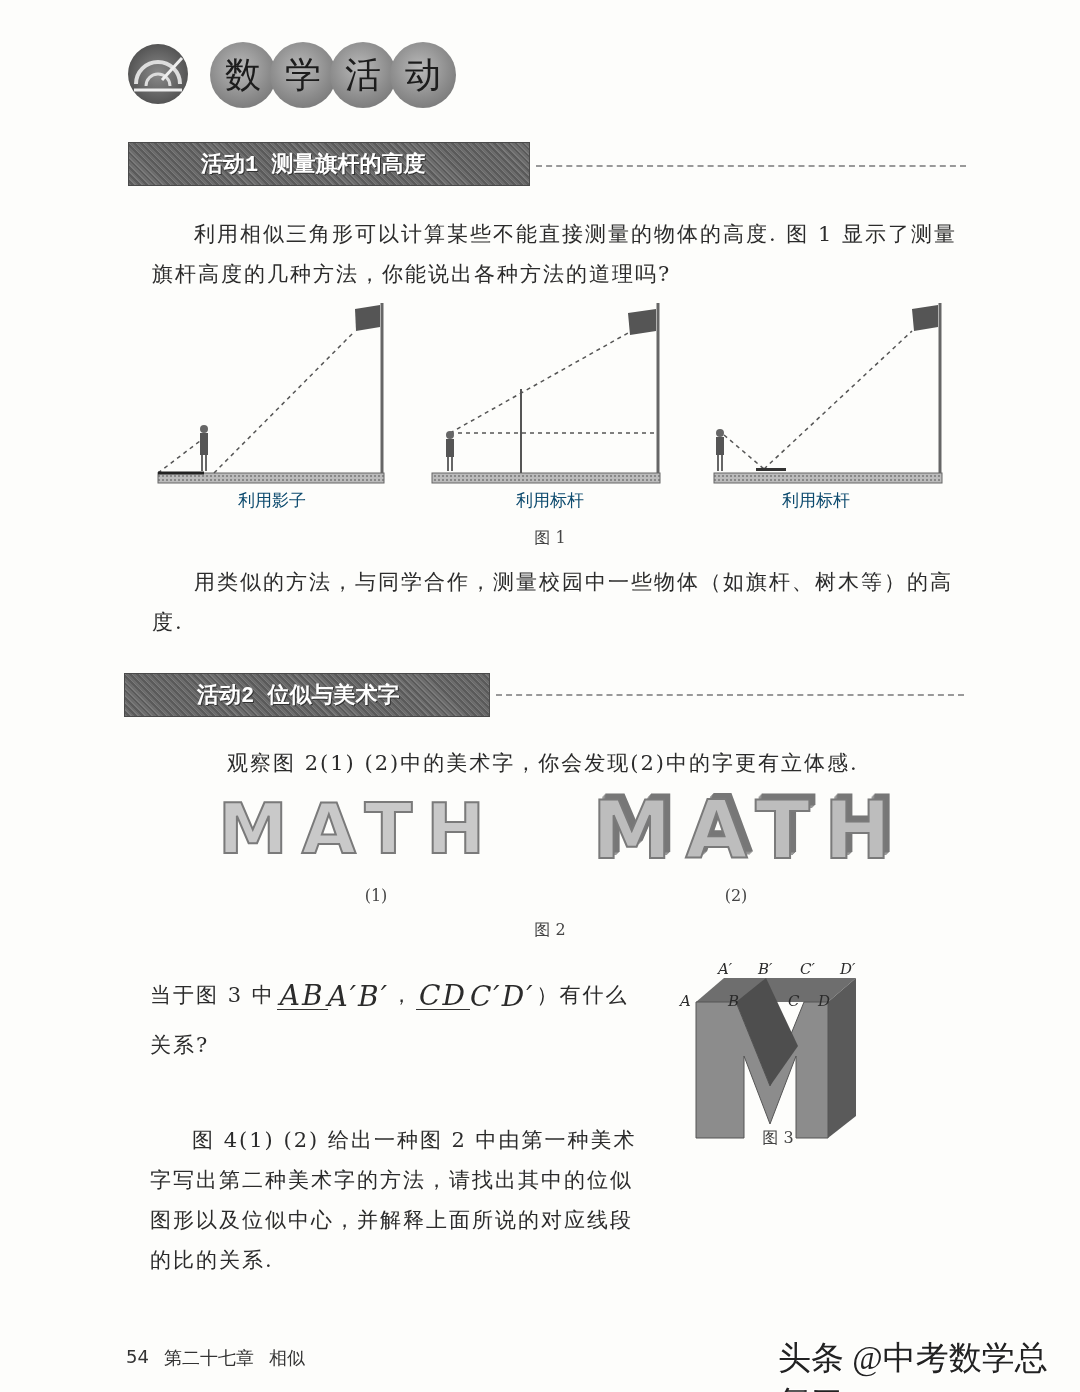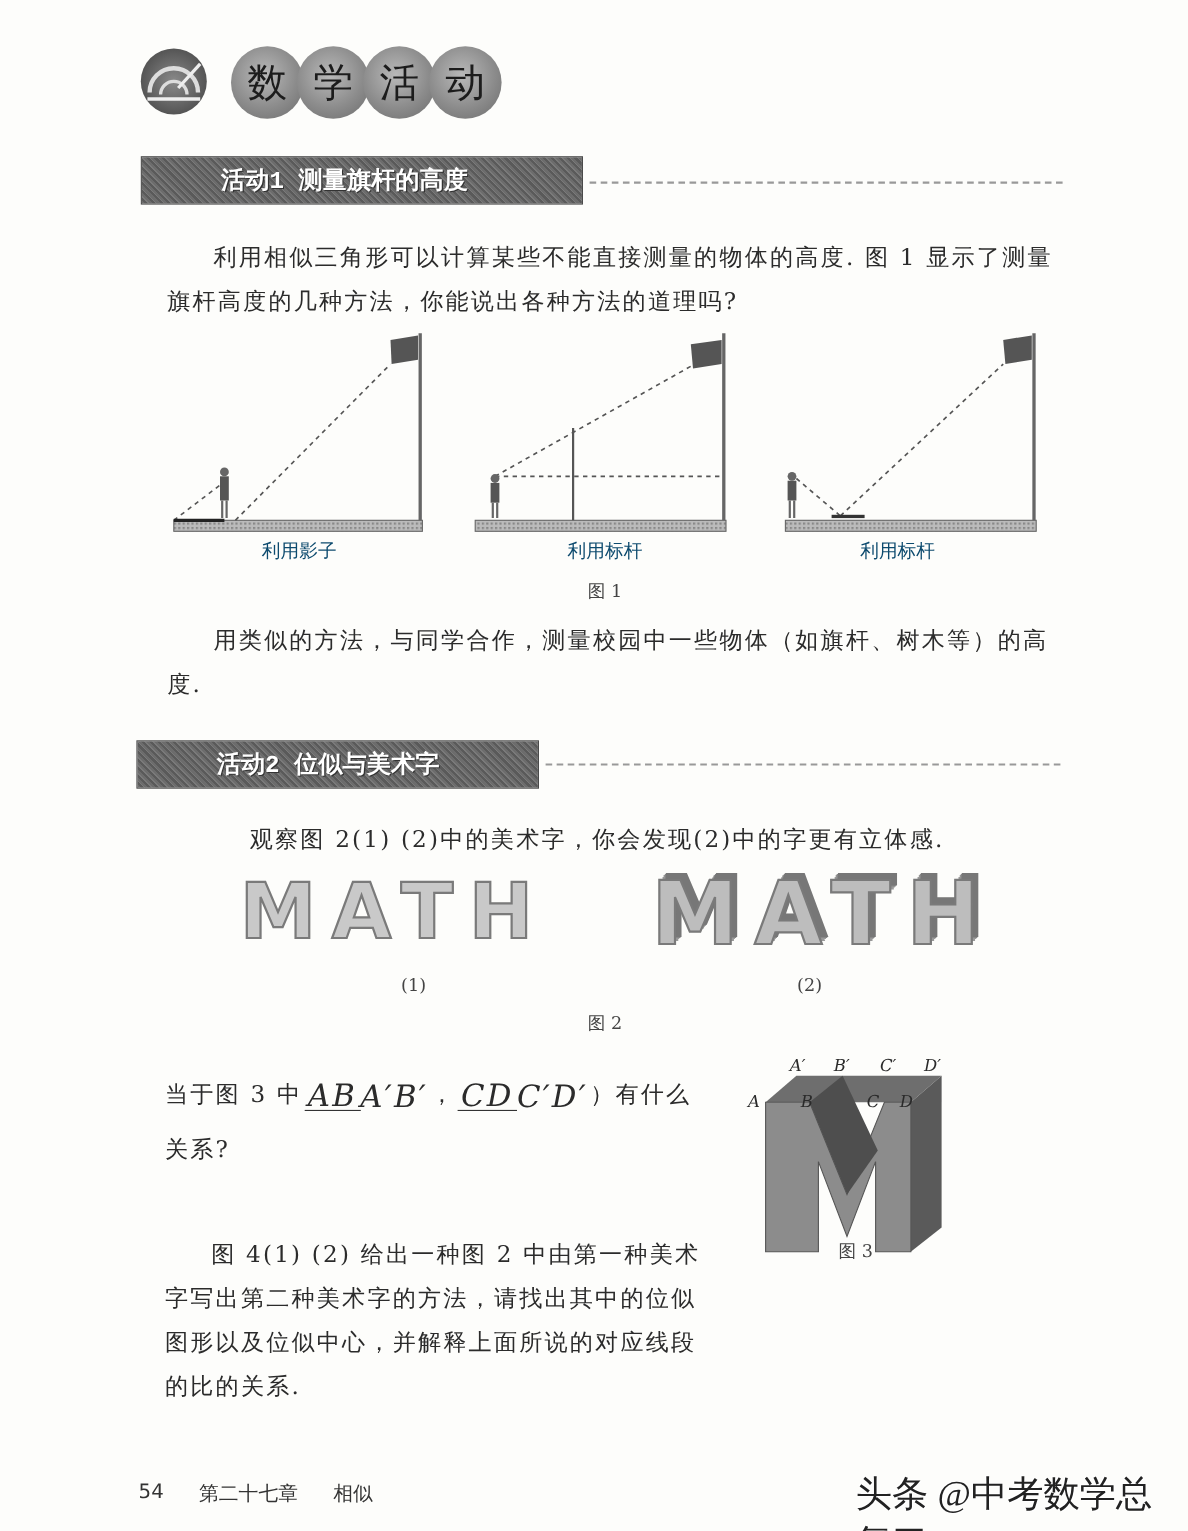--- a/index.html
+++ b/index.html
@@ -161,18 +161,18 @@
   <span class="abs" style="left:80px; top:4px; font-style:italic; font-size:15px;">B′</span>
   <span class="abs" style="left:122px; top:4px; font-style:italic; font-size:15px;">C′</span>
   <span class="abs" style="left:162px; top:4px; font-style:italic; font-size:15px;">D′</span>
   <span class="abs" style="left:2px; top:36px; font-style:italic; font-size:15px;">A</span>
   <span class="abs" style="left:50px; top:36px; font-style:italic; font-size:15px;">B</span>
   <span class="abs" style="left:110px; top:36px; font-style:italic; font-size:15px;">C</span>
   <span class="abs" style="left:140px; top:36px; font-style:italic; font-size:15px;">D</span>
 </div>
 <div class="abs figcap" style="left:728px; top:1128px; width:100px;">图 3</div>
 
-<div class="abs footer-left" style="left:126px; top:1346px; display:flex; gap:32px;">
+<div class="abs footer-left" style="left:126px; top:1346px; display:flex; gap:15px;">
   <span>54</span>
   <span>第二十七章</span>
   <span>相似</span>
 </div>
 <div class="abs watermark" style="left:778px; top:1336px;">头条 @中考数学总复习</div>
 
 </body></html>

